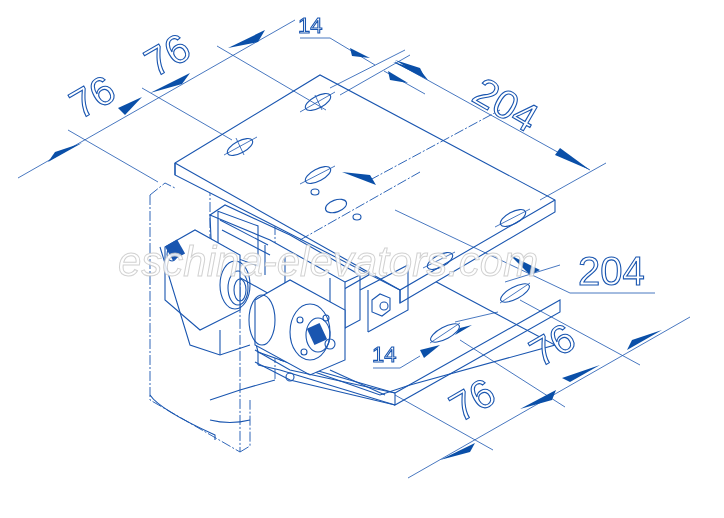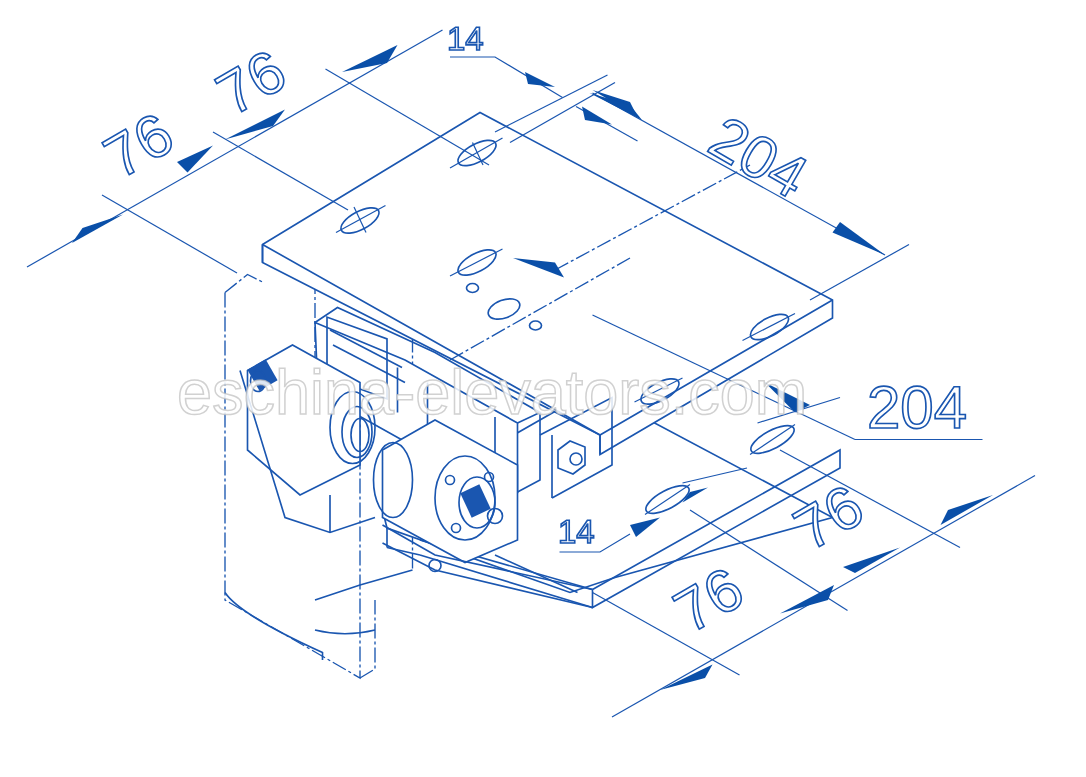--- a/index.html
+++ b/index.html
@@ -4,21 +4,21 @@
   <style>
     html, body { margin: 0; padding: 0; background: #ffffff; }
     .canvas { position: relative; width: 724px; height: 518px; overflow: hidden; background: #ffffff; }
     svg { position: absolute; left: 0; top: 0; }
     .ln { stroke: #1a56b0; stroke-width: 1.1; fill: none; }
     .lnf { stroke: #1a56b0; stroke-width: 1.1; fill: #ffffff; }
     .thin { stroke: #1a56b0; stroke-width: 0.8; fill: none; }
     .dash { stroke: #1a56b0; stroke-width: 0.9; fill: none; stroke-dasharray: 10 2 2 2; }
     .arrow { fill: #0a4fa8; stroke: none; }
     .dim-label { font-family: "Liberation Sans", sans-serif; font-weight: 300; fill: #ffffff; stroke: #1a56b0; stroke-width: 1.1; }
-    .watermark { position: absolute; left: 118px; top: 238px; font-family: "Liberation Sans", sans-serif; font-size: 42px; color: rgba(255,255,255,0.85); -webkit-text-stroke: 1px rgba(190,190,190,0.7); letter-spacing: 0px; pointer-events: none; white-space: nowrap; }
+    .watermark { position: absolute; left: 118px; top: 238px; font-family: "Liberation Sans", sans-serif; font-size: 42px; color: rgba(255,255,255,0.85); -webkit-text-stroke: 1px rgba(190,190,190,0.7); letter-spacing: 0px; pointer-events: none; white-space: nowrap; font-style: italic; }
   </style>
 </head>
 <body>
 
 <div class="canvas">
   <svg width="724" height="518" viewBox="0 0 724 518">
 
     <g>
       <polyline class="dash" points="150,195 150,400 240,452 240,250"></polyline>
       <polyline class="dash" points="150,195 165,183 175,188"></polyline>

